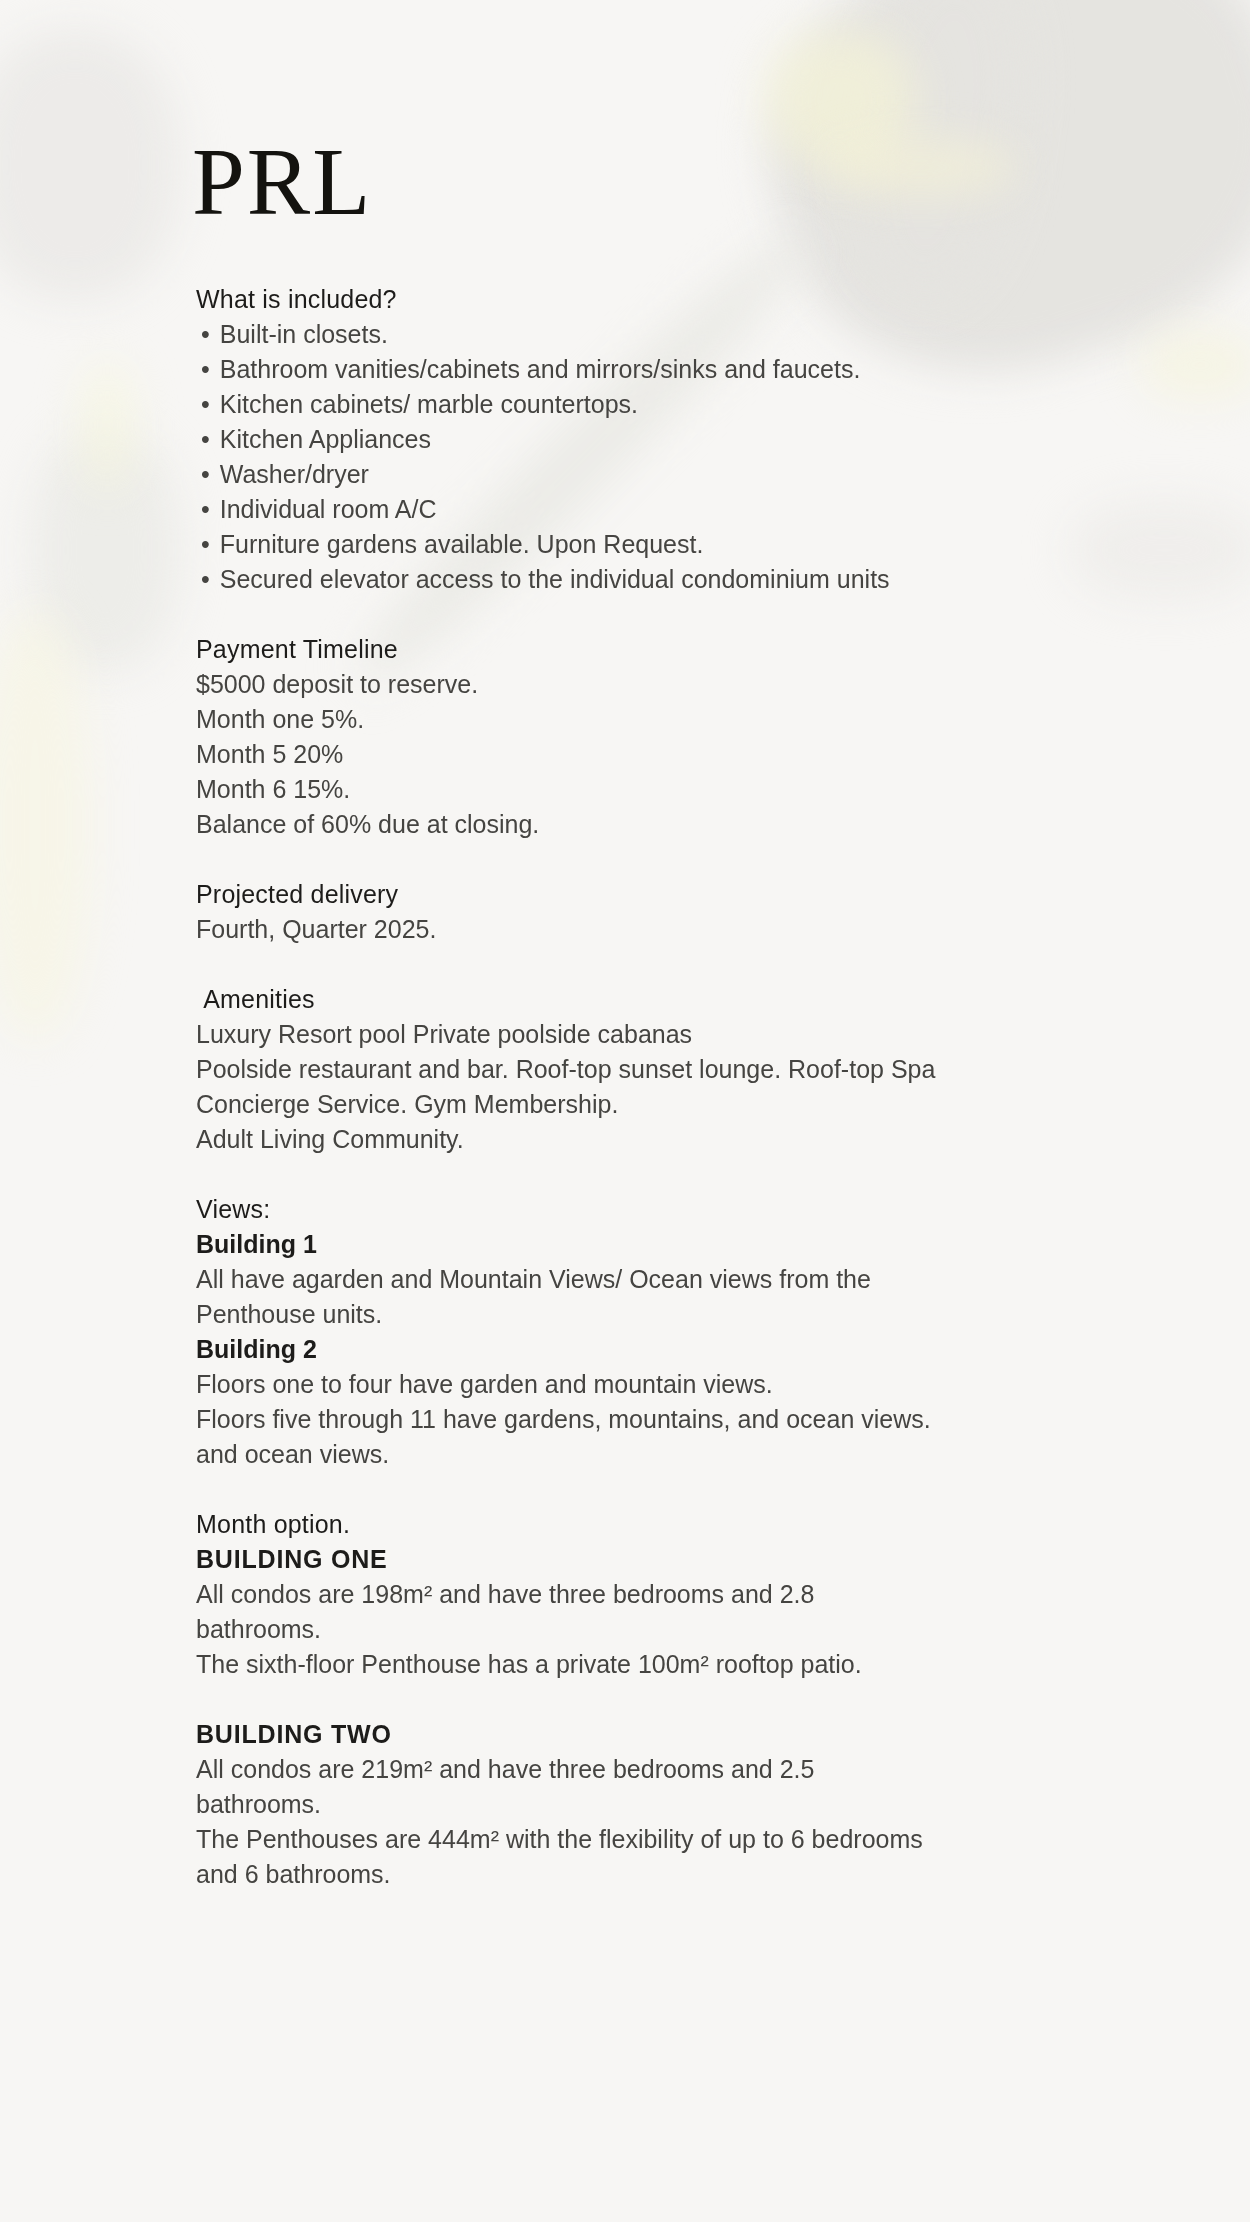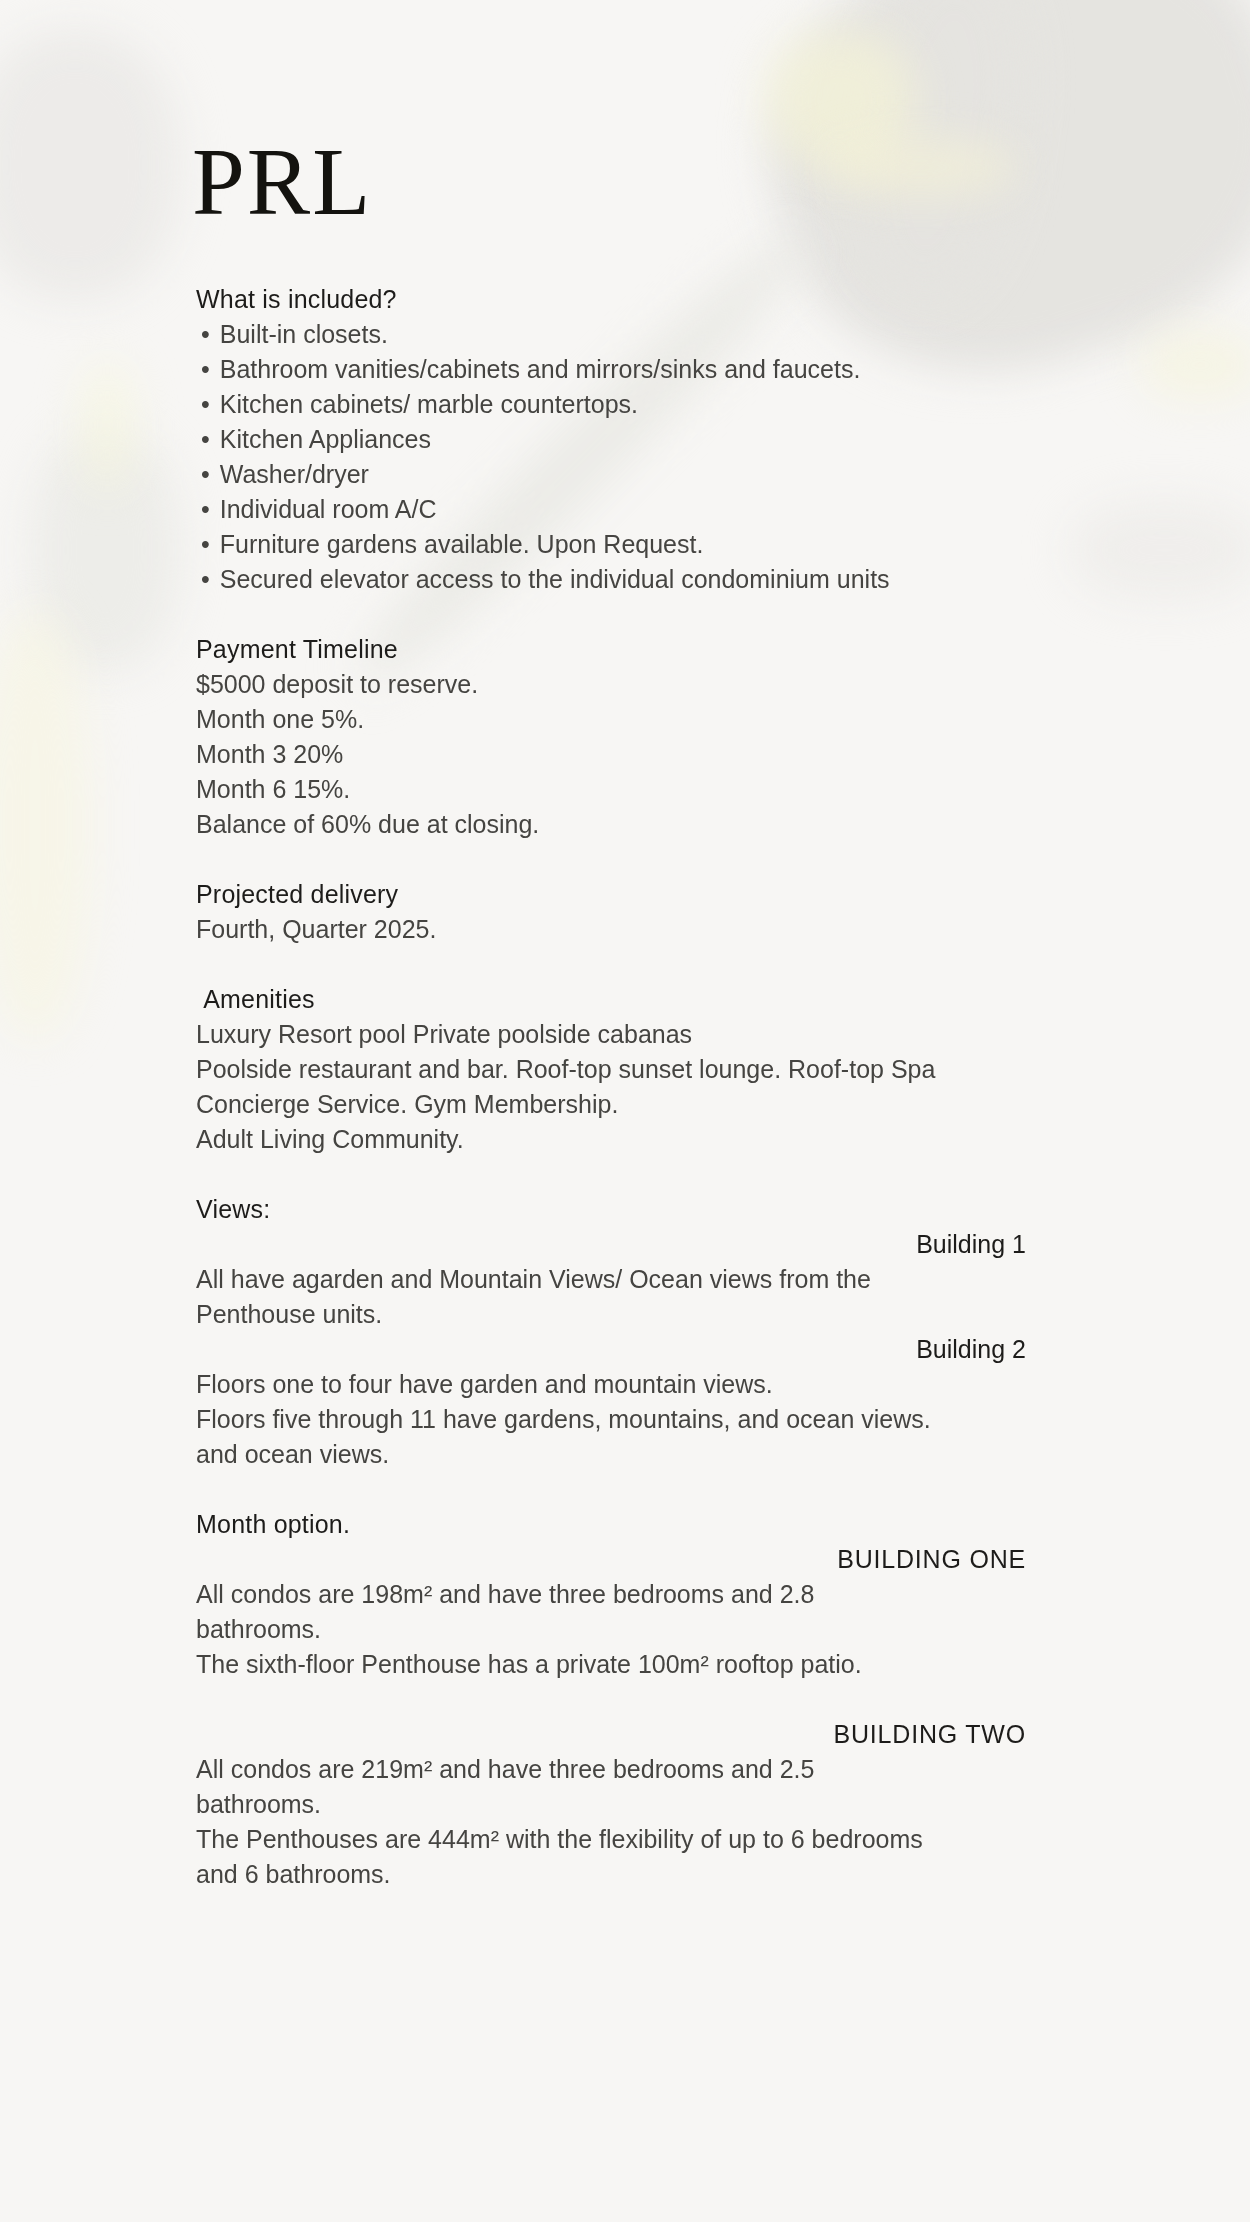--- a/index.html
+++ b/index.html
@@ -38,21 +38,21 @@
   .sec-included{margin-top:53px;}
   .heading{
     margin:0;font-size:25px;line-height:35px;
     font-weight:400;color:#1d1c1a;
     white-space:pre-wrap;letter-spacing:0.2px;
   }
   .line{
     font-size:25px;line-height:35px;
     color:#454441;white-space:pre-wrap;
   }
-  .subhead{font-weight:400;color:#1d1c1a;text-align:right;}
+  .subhead{font-weight:700;color:#1d1c1a;}
   .sec-unit-option .subhead{letter-spacing:0.8px;}
   .bullet-line{display:flex;padding-left:5px;}
   .bullet{margin-right:10px;flex:0 0 auto;}
   .spacer{height:35px;}
 </style>
 </head>
 <body>
 
 <div class="watermarks">
   <div class="wm-gray-topright"></div>
@@ -81,21 +81,21 @@
         <div class="line bullet-line"><span class="bullet">•</span><span>Kitchen Appliances</span></div>
         <div class="line bullet-line"><span class="bullet">•</span><span>Washer/dryer</span></div>
         <div class="line bullet-line"><span class="bullet">•</span><span>Individual room A/C</span></div>
         <div class="line bullet-line"><span class="bullet">•</span><span>Furniture gardens available. Upon Request.</span></div>
         <div class="line bullet-line"><span class="bullet">•</span><span>Secured elevator access to the individual condominium units</span></div>
       </section>
       <section class="sec sec-payment-timeline">
         <h2 class="heading">Payment Timeline</h2>
         <div class="line">$5000 deposit to reserve.</div>
         <div class="line">Month one 5%.</div>
-        <div class="line">Month 3 20%</div>
+        <div class="line">Month 5 20%</div>
         <div class="line">Month 6 15%.</div>
         <div class="line">Balance of 60% due at closing.</div>
       </section>
       <section class="sec sec-projected-delivery">
         <h2 class="heading">Projected delivery</h2>
         <div class="line">Fourth, Quarter 2025.</div>
       </section>
       <section class="sec sec-amenities">
         <h2 class="heading"> Amenities</h2>
         <div class="line">Luxury Resort pool Private poolside cabanas</div>

